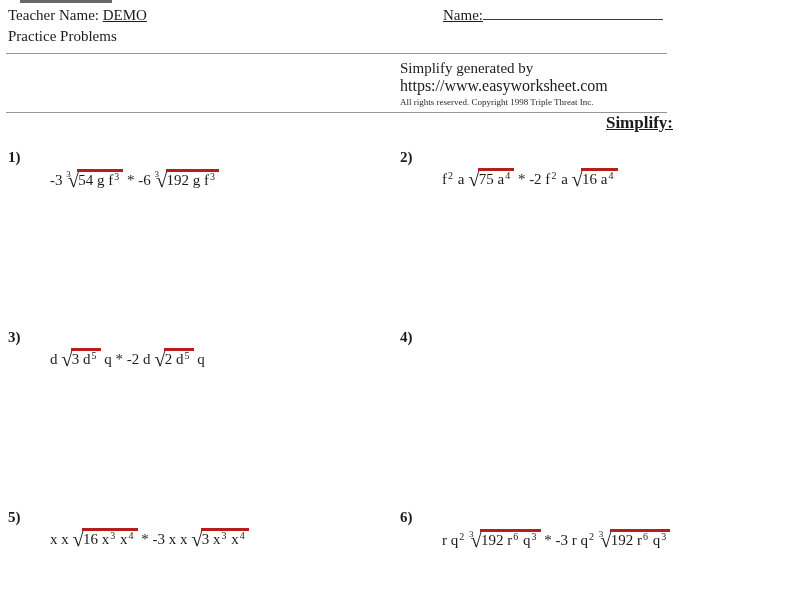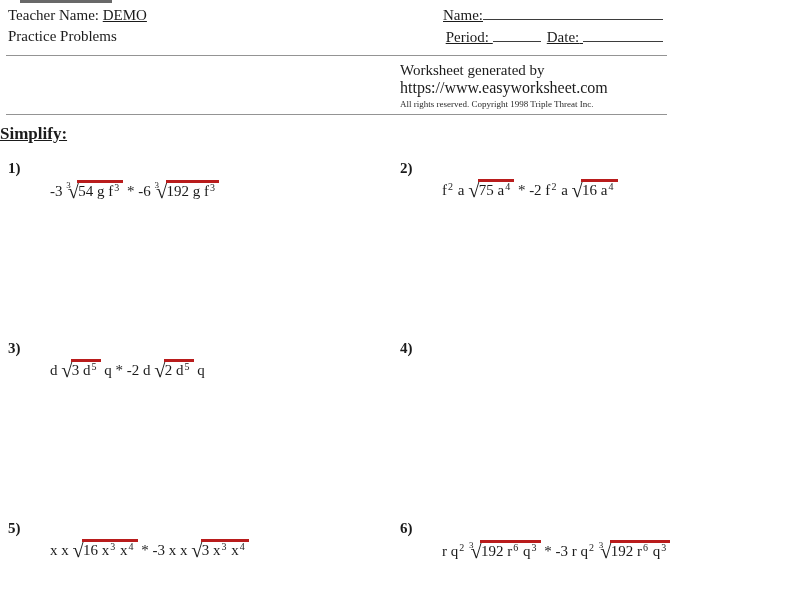--- a/index.html
+++ b/index.html
@@ -38,22 +38,22 @@
   .rule-top { margin-top: 4px; }
 
   
   .branding { margin: 6px 10px 5px 400px; }
   .branding-main { font-size: 15px; line-height: 1.15; }
   .branding-url  { font-weight: normal; font-size: 16px; }
   .branding-copy { font-size: 9px; margin-top: 1px; color: #2a2a2a; }
 
   
   .title {
-    text-align: left; font-size: 17px; font-weight: bold;
-    text-decoration: underline; margin-top: 9px;
+    text-align: right; font-size: 17px; font-weight: bold;
+    text-decoration: underline; 
   }
 
   
   .problems {
     display: grid;
     grid-template-columns: 392px 392px;
     grid-auto-rows: 180px;
     margin-top: 16px;
     padding-left: 8px;
   }
@@ -88,28 +88,27 @@
 
   <div class="scan-artifact"></div>
 
   <div class="header">
     <div class="header-left">
       <div class="line"><span>Teacher Name: </span><span class="teacher-name">DEMO</span></div>
       <div class="line">Practice Problems</div>
     </div>
     <div class="header-right">
       <div class="line"><span>Name:</span><span class="blank blank-name"></span></div>
-      <div class="line"><span>Period:</span> <span class="blank blank-period"></span><span>Date:</span> <span class="blank blank-date"></span></div>
     </div>
   </div>
 
   <hr class="rule rule-top">
 
   <div class="branding">
-    <div class="branding-main"><span>Worksheet generated by </span><span class="branding-url">https://www.easyworksheet.com</span></div>
+    <div class="branding-main"><span>Simplify generated by </span><span class="branding-url">https://www.easyworksheet.com</span></div>
     <div class="branding-copy">All rights reserved. Copyright 1998 Triple Threat Inc.</div>
   </div>
 
   <hr class="rule">
 
   <div class="title">Simplify:</div>
 
   <div class="problems">
     <div class="cell">
       <div class="pnum">1)</div>

